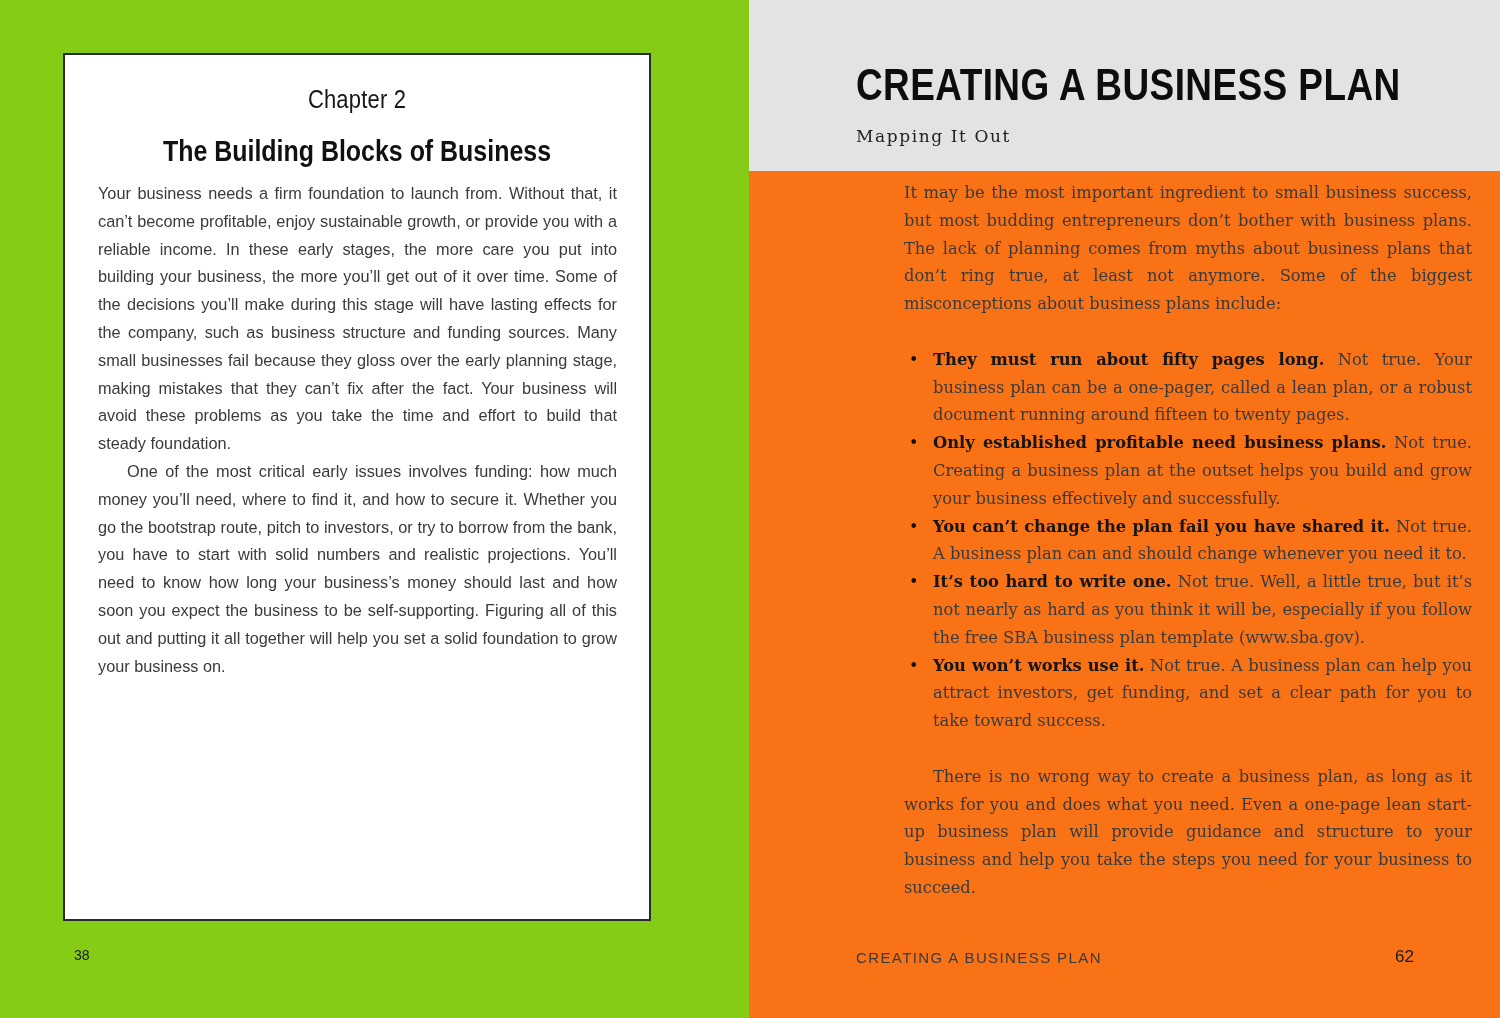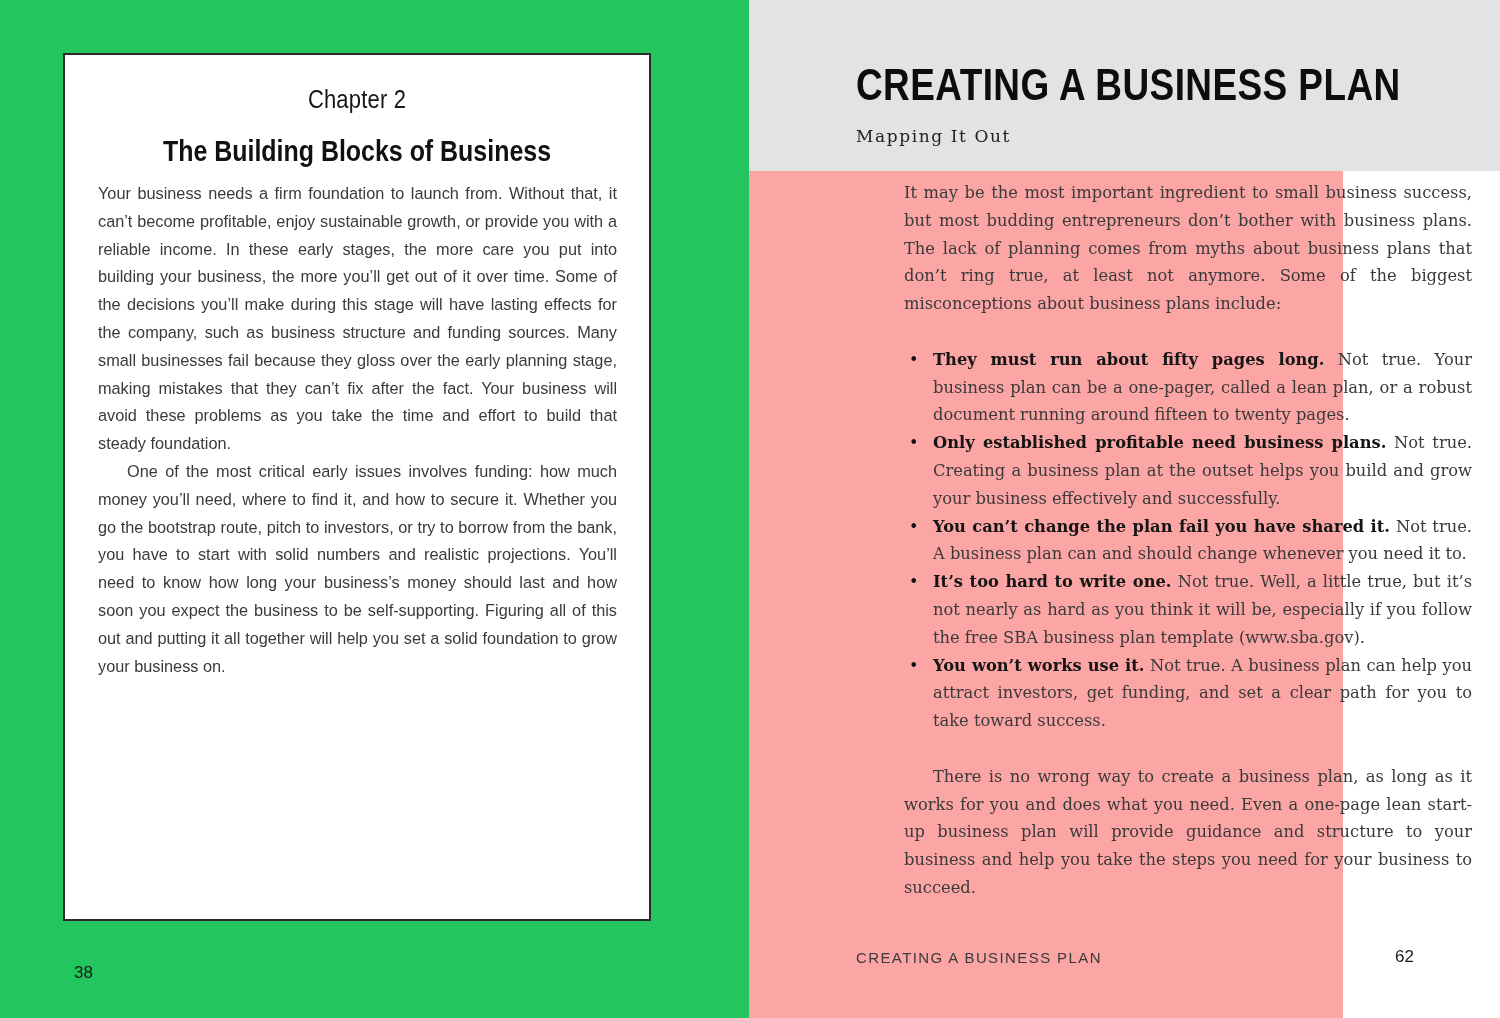--- a/index.html
+++ b/index.html
@@ -3,21 +3,21 @@
 <meta charset="utf-8">
 <style>
   html, body { margin: 0; padding: 0; }
   body {
     width: 1500px; height: 1018px; position: relative; overflow: hidden;
     background: #ffffff;
     font-family: "DejaVu Serif", serif;
   }
   .page-left {
     position: absolute; left: 0; top: 0; width: 816px; height: 1018px;
-    background: #22c55e;
+    background: #84cc16;
   }
   .chapter-box {
     position: absolute; left: 63px; top: 53px; width: 584px; height: 864px;
     background: #ffffff; border: 2px solid #2a2a2a; box-sizing: content-box;
   }
   .chapter-label {
     position: absolute; left: 0; right: 0; top: 30px; text-align: center;
     font-family: "Liberation Sans", sans-serif; font-size: 25px; color: #161616;
     transform: scaleX(0.88); letter-spacing: 0.2px;
   }
@@ -28,25 +28,25 @@
   }
   .chapter-body {
     position: absolute; left: 33px; top: 125px; width: 519px;
     font-family: Liberation Sans, sans-serif; font-size: 16.3px; line-height: 27.8px; color: #3a3a3a;
     text-align: justify; hyphens: manual;
   }
   .chapter-body p { margin: 0; }
   .chapter-body p.indent { text-indent: 29px; }
   .page-num-left {
     position: absolute; left: 74px; top: 947px;
-    font-family: "Liberation Sans", sans-serif; font-size: 17px; color: #1a1a1a; margin-top: 16px;
+    font-family: "Liberation Sans", sans-serif; font-size: 14px; color: #1a1a1a;
   }
 
   .page-right {
-    position: absolute; left: 749px; top: 0; width: 594px; height: 1018px; background: #fca5a5;
+    position: absolute; left: 749px; top: 0; width: 751px; height: 1018px; background: #f97316;
   }
   .header-band {
     position: absolute; left: 0; top: 0; width: 751px; height: 171px; background: #e3e3e3;
   }
   .section-title {
     position: absolute; left: 107px; top: 60px;
     font-family: "Liberation Sans", sans-serif; font-weight: bold; font-size: 44px; color: #0d0d0d;
     transform: scaleX(0.84); transform-origin: left center; white-space: nowrap; letter-spacing: 0.5px;
   }
   .section-subtitle {

